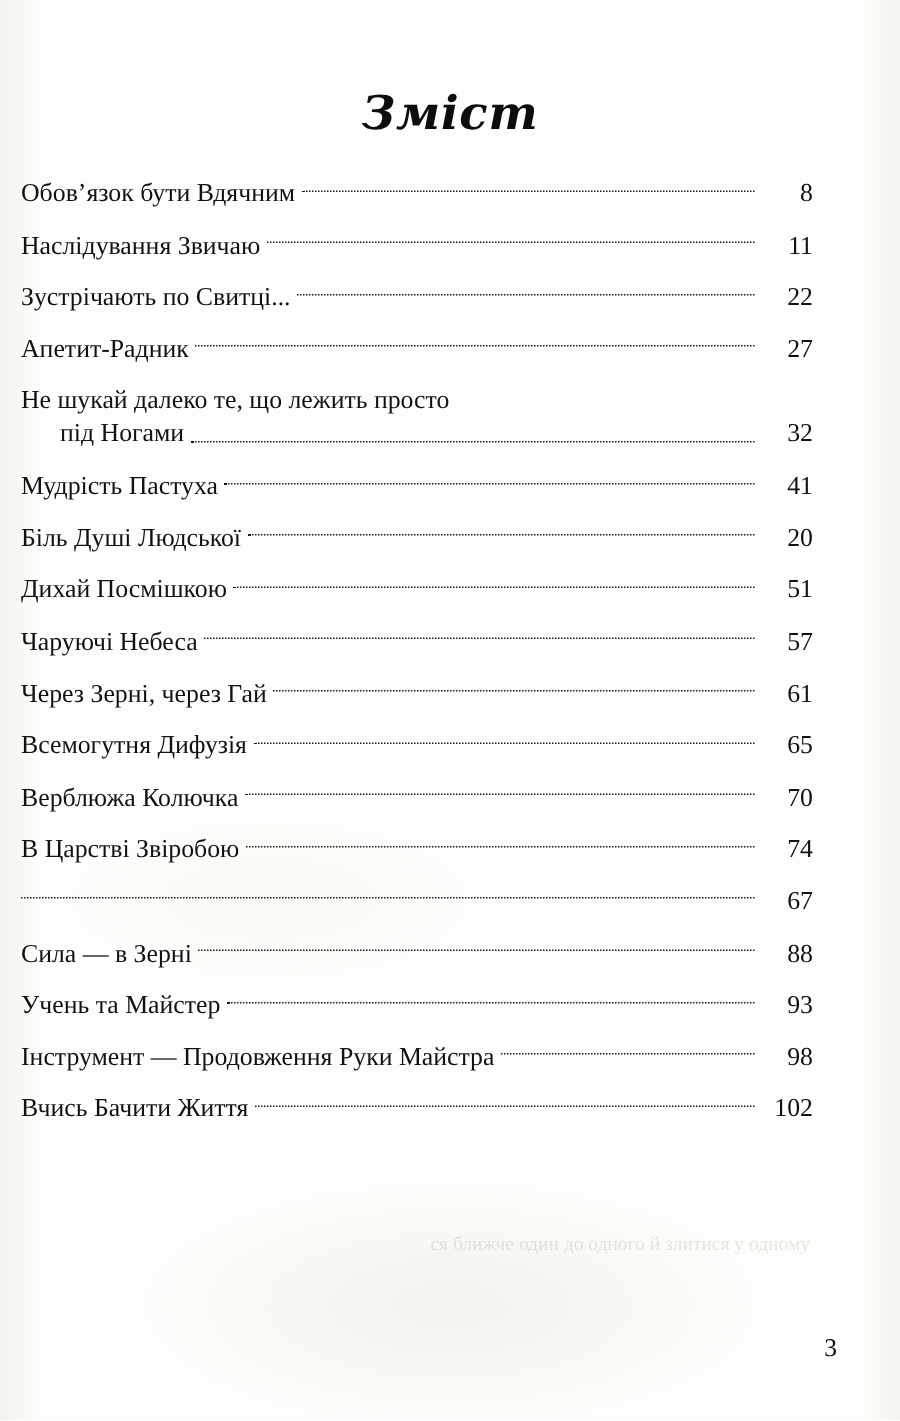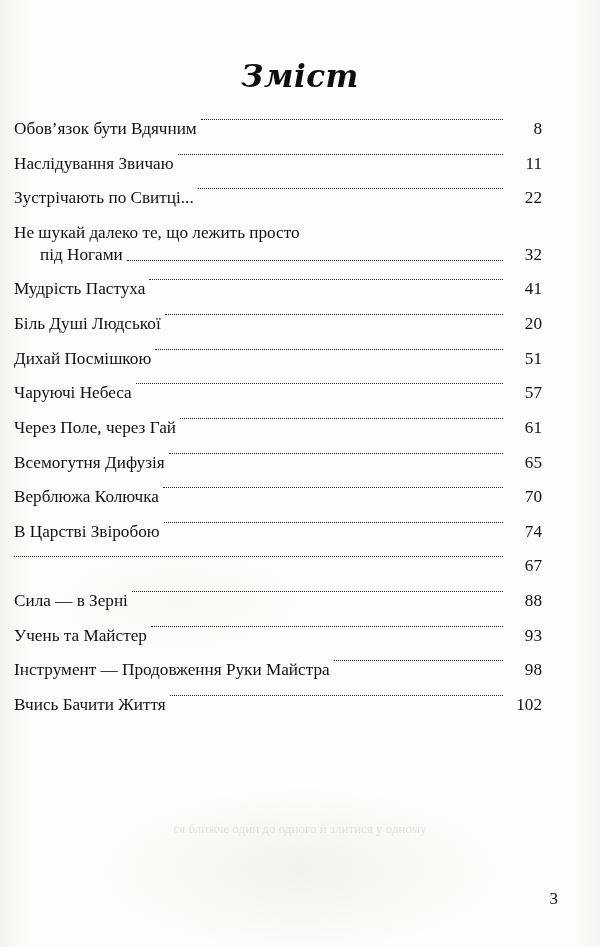--- a/index.html
+++ b/index.html
@@ -45,21 +45,21 @@
     color: #0d0d0d;
   }
   .toc {
     position: absolute;
     top: 118px;
     left: 14px;
     width: 528px;
   }
   .entry {
     display: flex;
-    align-items: flex-start;
+    align-items: center;
     font-size: 17.2px;
     line-height: 1.28;
     margin: 0 0 12.6px 0;
     color: #111;
   }
   .entry .label {
     white-space: nowrap;
     padding-right: 4px;
   }
   .entry .dots {
@@ -99,21 +99,21 @@
   }
   .ghost {
     position: absolute;
     left: 60px;
     right: 60px;
     bottom: 68px;
     height: 60px;
     opacity: 0.12;
     font-size: 13px;
     line-height: 1.5;
-    text-align: center;
+    text-align: right;
     color: #3a3a2c;
     pointer-events: none;
     filter: blur(0.4px);
   }
 </style>
 </head>
 <body>
 
 <div class="page">
   <div class="texture"></div>
@@ -128,20 +128,25 @@
       </div>
       <div class="entry">
         <span class="label">Наслідування Звичаю</span>
         <span class="dots"></span>
         <span class="page-num">11</span>
       </div>
       <div class="entry">
         <span class="label">Зустрічають по Свитці...</span>
         <span class="dots"></span>
         <span class="page-num">22</span>
+      </div>
+      <div class="entry">
+        <span class="label">Апетит-Радник</span>
+        <span class="dots"></span>
+        <span class="page-num">27</span>
       </div>
       <div class="entry wrap">
         <span class="line1">Не шукай далеко те, що лежить просто</span>
         <span class="line2">
           <span class="label">під Ногами</span>
           <span class="dots"></span>
           <span class="page-num">32</span>
         </span>
       </div>
       <div class="entry">
@@ -158,21 +163,21 @@
         <span class="label">Дихай Посмішкою</span>
         <span class="dots"></span>
         <span class="page-num">51</span>
       </div>
       <div class="entry">
         <span class="label">Чаруючі Небеса</span>
         <span class="dots"></span>
         <span class="page-num">57</span>
       </div>
       <div class="entry">
-        <span class="label">Через Поле, через Гай</span>
+        <span class="label">Через Зерні, через Гай</span>
         <span class="dots"></span>
         <span class="page-num">61</span>
       </div>
       <div class="entry">
         <span class="label">Всемогутня Дифузія</span>
         <span class="dots"></span>
         <span class="page-num">65</span>
       </div>
       <div class="entry">
         <span class="label">Верблюжа Колючка</span>

